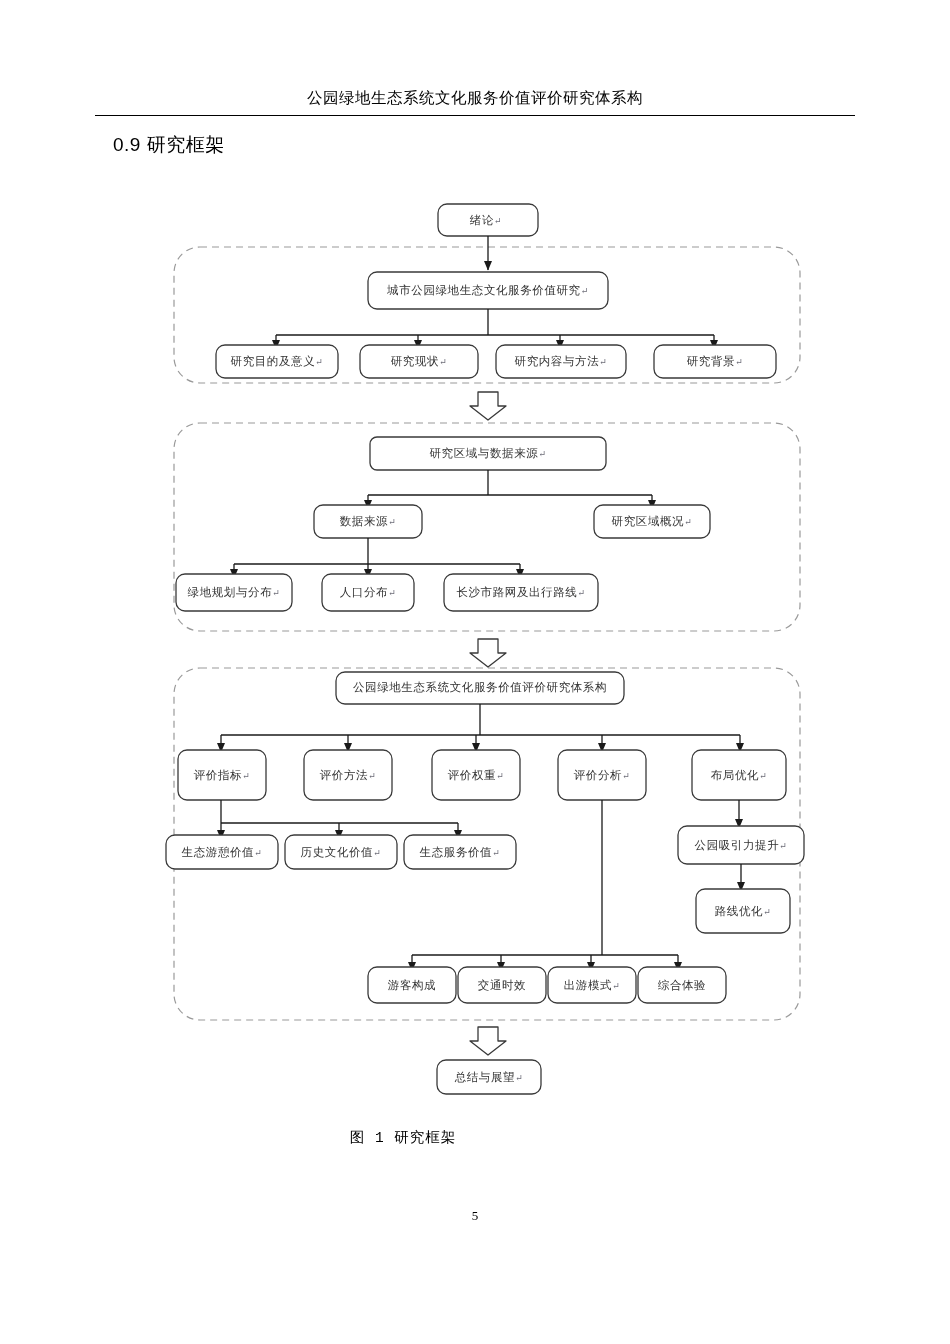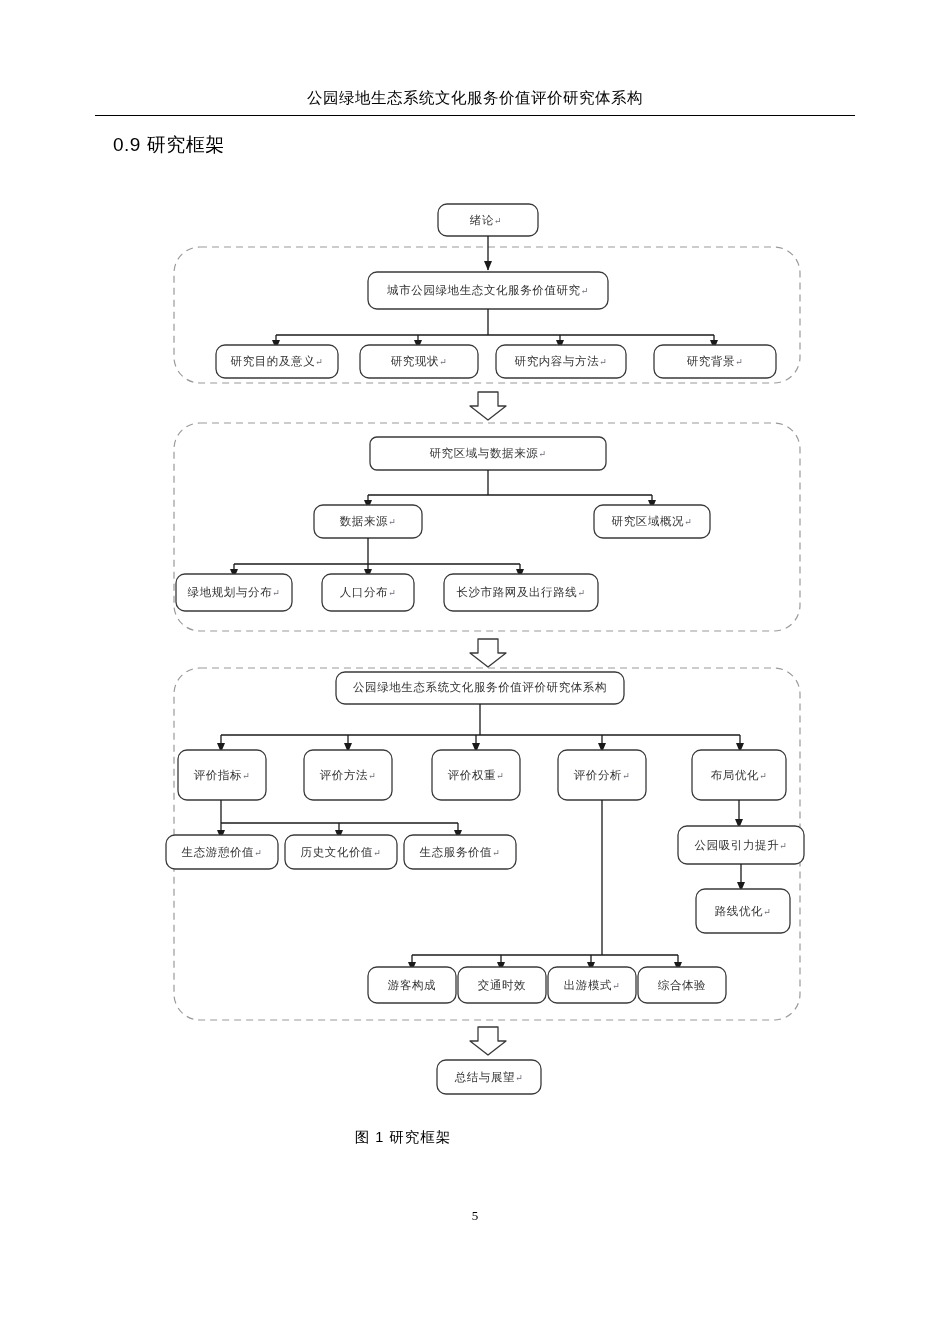--- a/index.html
+++ b/index.html
@@ -20,21 +20,21 @@
     border-top:1.2px solid #000;
   }
   .section-heading{
     position:absolute;left:113px;top:132px;font-size:19px;
     font-family:"Liberation Sans","DejaVu Sans",sans-serif;
     letter-spacing:.5px;
   }
   .figure-caption{
     position:absolute;left:0;top:1128px;width:806px;text-align:center;
     font-size:14.5px;letter-spacing:1px;
-    font-family:Liberation Sans, sans-serif;
+    font-family:Liberation Mono, monospace;
   }
   .page-number{
     position:absolute;left:0;top:1208px;width:950px;text-align:center;
     font-size:13px;
     font-family:"Liberation Serif","DejaVu Serif",serif;
   }
   .figure-area{position:absolute;left:0;top:175px;width:856px;height:940px;}
   svg{display:block;}
   .nodelabel{
     font-family:"Liberation Serif","DejaVu Serif",serif;

